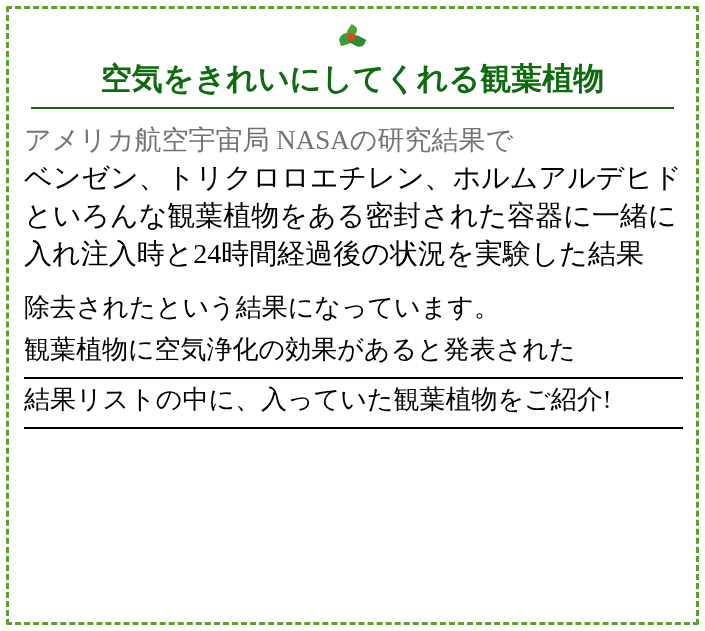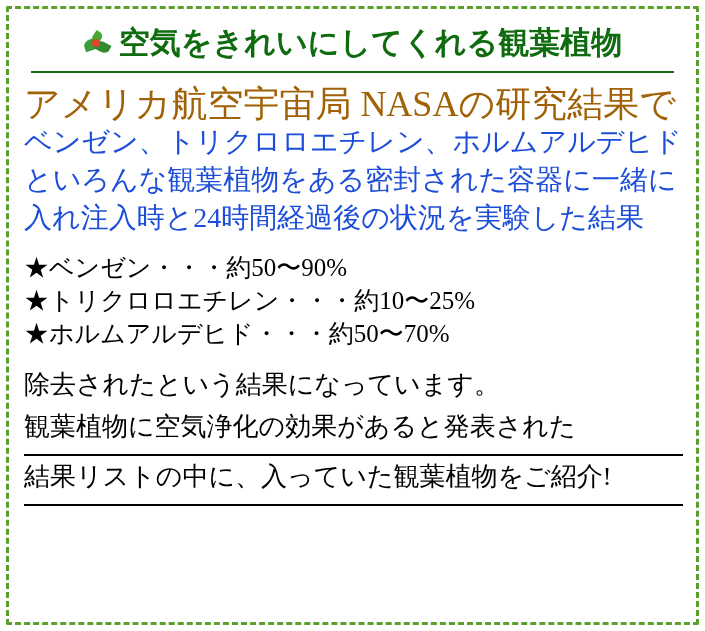--- a/index.html
+++ b/index.html
@@ -39,20 +39,21 @@
     right: 18px;
     bottom: 14px;
     box-sizing: border-box;
   }
   .title-row {
     display: flex;
     align-items: center;
     justify-content: center;
     gap: 6px;
     padding-top: 8px;
+    flex-direction: column;
   }
   .leaf-icon {
     display: inline-block;
     width: 30px;
     height: 30px;
     position: relative;
     flex: 0 0 auto;
   }
   .leaf-icon .l1, .leaf-icon .l2, .leaf-icon .l3 {
     position: absolute;
@@ -95,29 +96,29 @@
     margin: 7px auto 0 auto;
     width: 96%;
     height: 2px;
     background: #0e6b0e;
   }
   .body-block {
     padding: 12px 4px 0 6px;
     color: #000000;
   }
   .line {
-    font-size: 36px;
+    font-size: 27px;
     line-height: 38px;
-    color: #a16207;
+    color: #737373;
     white-space: nowrap;
   }
   .para {
     font-size: 28px;
     line-height: 38px;
-    color: #1d4ed8;
+    color: #000000;
   }
   .star-list {
     margin-top: 14px;
   }
   .star-item {
     font-size: 25px;
     line-height: 33px;
     color: #000;
     white-space: nowrap;
   }
@@ -159,25 +160,20 @@
       <span class="title-text">空気をきれいにしてくれる観葉植物</span>
     </div>
     <div class="title-underline"></div>
 
     <div class="body-block">
 
       <div class="line">アメリカ航空宇宙局 NASAの研究結果で</div>
 
       <div class="para">ベンゼン、トリクロロエチレン、ホルムアルデヒドといろんな観葉植物をある密封された容器に一緒に入れ注入時と24時間経過後の状況を実験した結果</div>
 
-      <div class="star-list">
-        <div class="star-item">★ベンゼン・・・約50〜90%</div>
-        <div class="star-item">★トリクロロエチレン・・・約10〜25%</div>
-        <div class="star-item">★ホルムアルデヒド・・・約50〜70%</div>
-      </div>
 
       <div class="after-list">
         <div class="closing">除去されたという結果になっています。</div>
         <div class="closing underlined">観葉植物に空気浄化の効果があると発表された</div>
         <div class="closing underlined tight">結果リストの中に、入っていた観葉植物をご紹介!</div>
       </div>
 
     </div>
   </div>
 </div>

